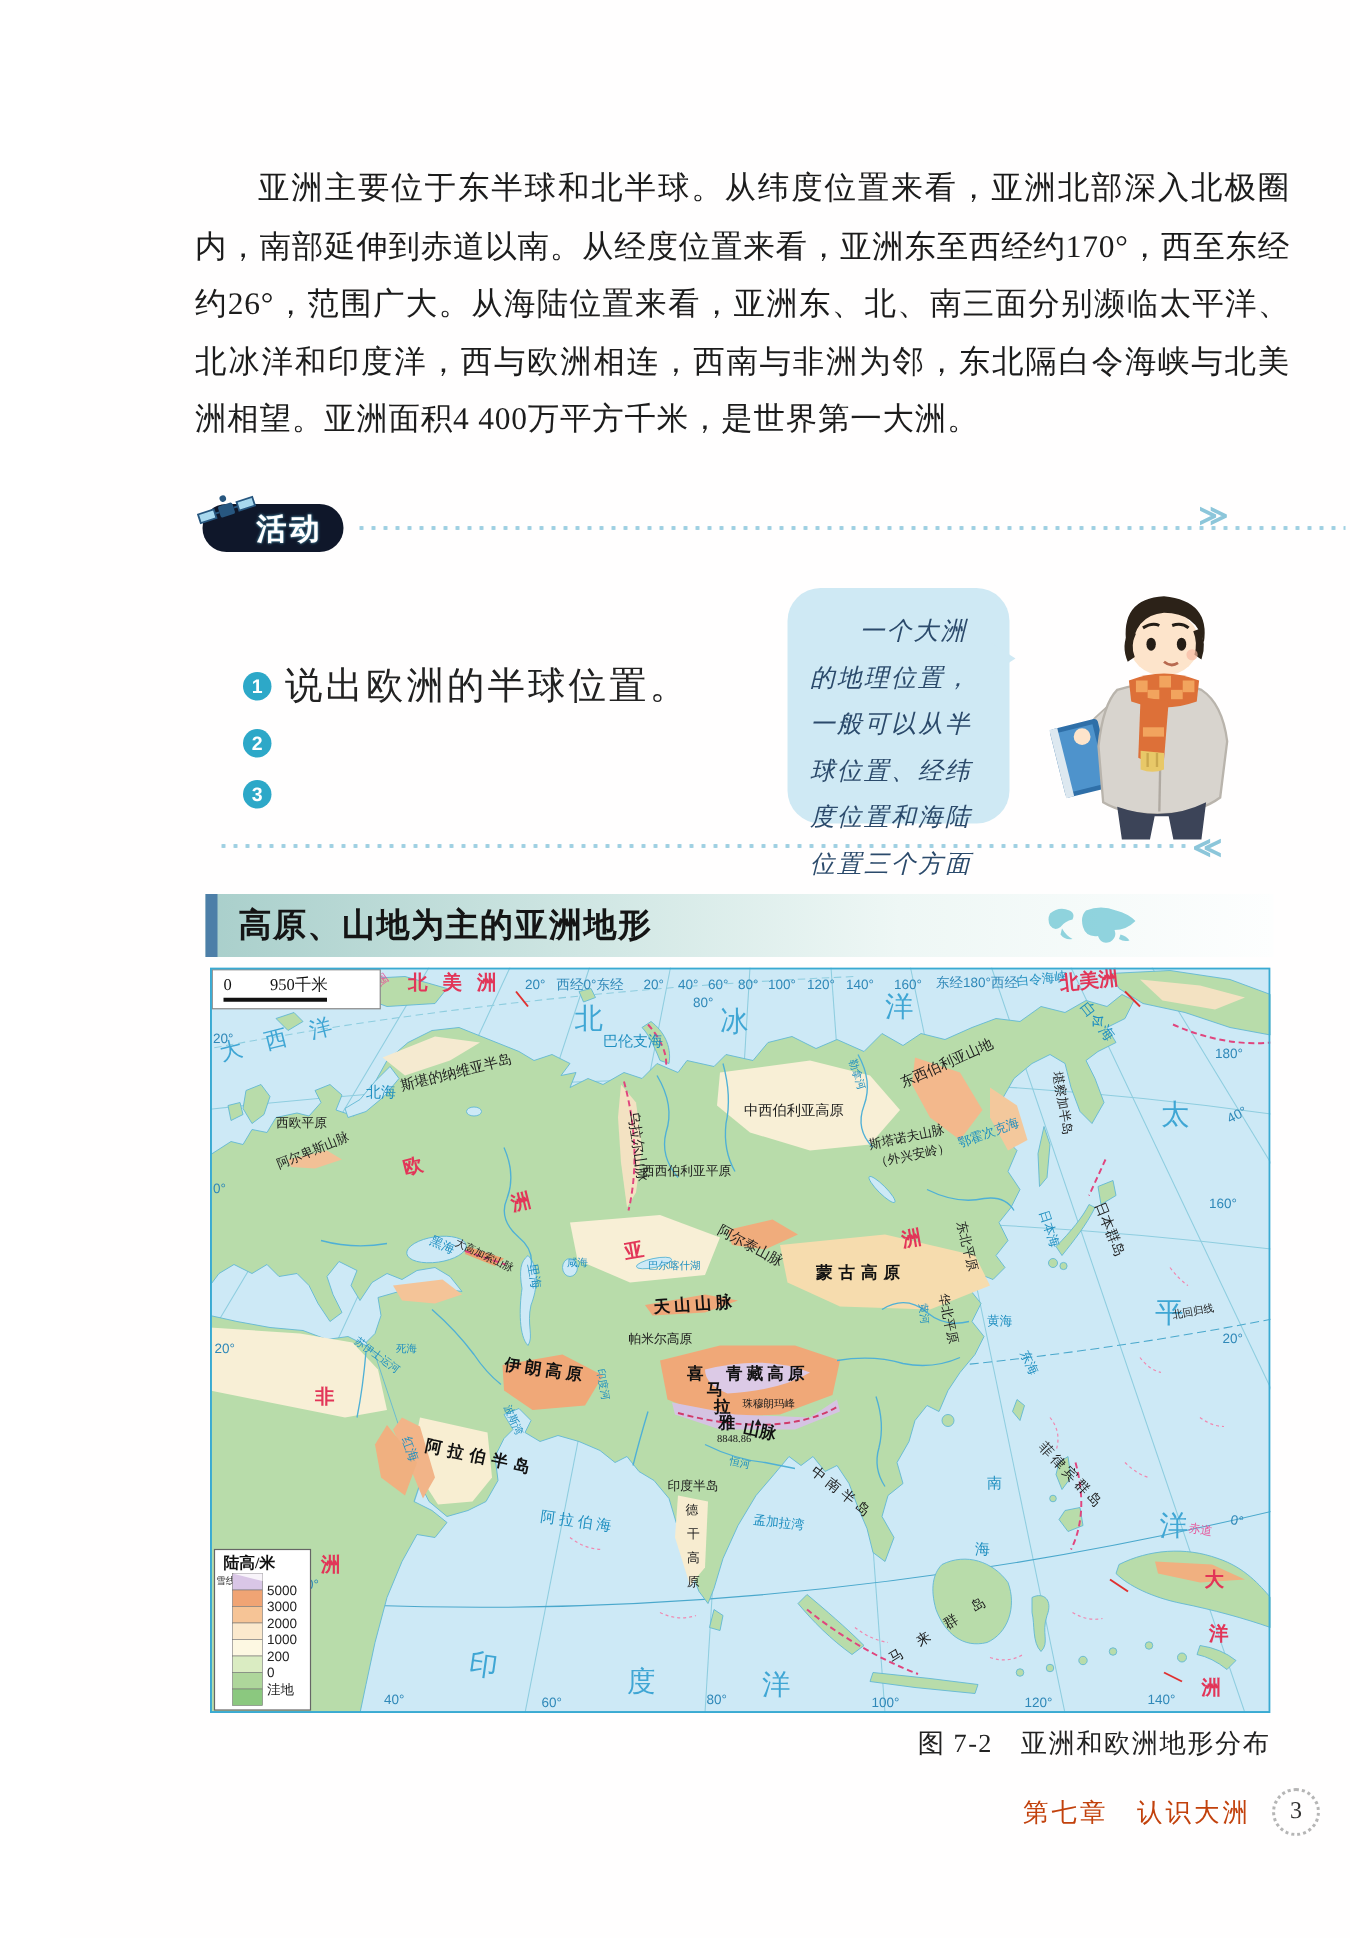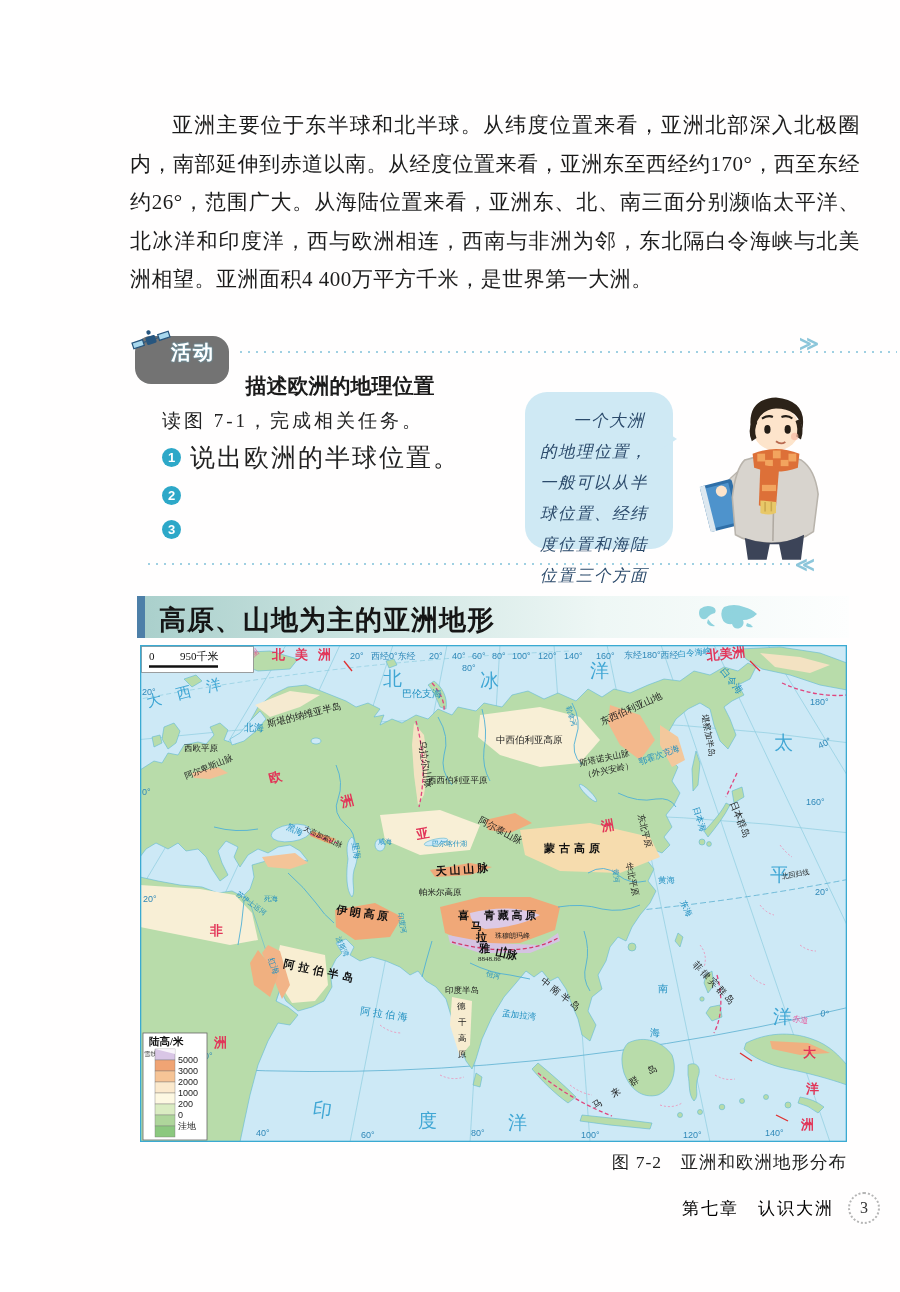--- a/index.html
+++ b/index.html
@@ -6,21 +6,21 @@
   body{background:#ffffff;font-family:"Liberation Serif",serif;}
   .page{position:relative;width:900px;height:1292px;background:#fffefe;overflow:hidden;margin-left:40px;}
 
   .red-tab{position:absolute;right:0;top:95px;width:7px;height:196px;background:#e63c2e;}
 
   .para{position:absolute;left:90px;top:106px;width:730px;font-size:21px;line-height:38.5px;
         color:#1c1c1c;text-align:justify;text-indent:2em;letter-spacing:0.5px;}
 
   
   .act-row{position:absolute;left:95px;top:332px;width:710px;height:40px;}
-  .act-badge{position:absolute;left:0;top:4px;width:94px;height:48px;background:#737373;
+  .act-badge{position:absolute;left:0;top:4px;width:94px;height:32px;background:#0f172a;
              border-radius:16px;}
   .act-badge .sat{position:absolute;left:-6px;top:-12px;}
   .act-badge .lbl{position:absolute;left:36px;top:3px;font-family:"Liberation Sans",sans-serif;
                   font-weight:bold;font-size:20px;color:#ffffff;letter-spacing:2px;
                   text-shadow:0 0 2px #5fb6d4;}
   .dotline{position:absolute;height:4px;background-image:radial-gradient(circle,#9fd0e2 1.4px,rgba(0,0,0,0) 1.5px);
            background-size:8px 4px;background-repeat:repeat-x;}
   .dl-top{left:102px;top:18px;width:660px;}
   .chev{position:absolute;font-family:"Liberation Sans",sans-serif;color:#8cc6da;font-weight:bold;font-size:19px;}
   .chev-top{left:664px;top:0px;letter-spacing:-4px;}
@@ -41,21 +41,21 @@
                 font-style:italic;text-indent:2em;}
   .boy{position:absolute;left:658px;top:388px;width:156px;height:175px;}
   .dl-bottom{left:105px;top:562px;width:648px;}
   .chev-bottom{left:755px;top:553px;letter-spacing:-4px;}
 
   
   .sec{position:absolute;left:97px;top:596px;width:712px;height:42px;
        background:linear-gradient(90deg,#a9cfcb 0%,#cfe6e3 35%,#eef7f5 65%,#fdfefe 100%);}
   .sec .bar{position:absolute;left:0;top:0;width:8px;height:42px;background:#4d7fa8;}
   .sec .ttl{position:absolute;left:22px;top:6px;font-family:"Liberation Sans",sans-serif;
-            font-weight:bold;font-size:27px;color:#151515;letter-spacing:1px;}
+            font-weight:bold;font-size:22px;color:#151515;letter-spacing:1px;}
   .sec .world{position:absolute;left:558px;top:6px;}
 
   
   .mapwrap{position:absolute;left:100px;top:645px;width:707px;height:497px;}
   .caption{position:absolute;left:100px;top:1150px;width:707px;text-align:right;
            font-size:17.5px;color:#222;letter-spacing:1px;}
 
   
   text{font-family:"Liberation Serif",serif;}
   .grid{fill:#2f88b8;font-size:9px;font-family:"Liberation Sans",sans-serif;}
@@ -71,21 +71,21 @@
   .land-bold{fill:#111;font-size:11px;font-weight:bold;}
   .continent{fill:#e23558;font-size:13px;font-weight:bold;}
   .pink{fill:#e8559a;font-size:8px;}
   .lg-title{fill:#111;font-size:10.5px;font-weight:bold;}
   .lg-xs{fill:#333;font-size:6.5px;}
   .lg-num{fill:#222;font-size:9px;font-family:"Liberation Sans",sans-serif;}
   .scale-t{fill:#111;font-size:11px;}
 
   
   .footer{position:absolute;right:60px;top:1192px;display:flex;align-items:center;}
-  .footer .chap{font-size:17px;color:#000000;letter-spacing:2px;text-align:center;}
+  .footer .chap{font-size:17px;color:#c2410c;letter-spacing:2px;text-align:center;}
   .footer .pnum{margin-left:14px;width:28px;height:28px;border:2px dotted #b5b5b5;border-radius:50%;
                 text-align:center;line-height:28px;font-size:16px;color:#333;}
 </style>
 </head>
 <body>
 
 <div class="page">
 
   <div class="red-tab"></div>
 
@@ -104,22 +104,20 @@
             <line x1="14" y1="16" x2="17" y2="16" stroke="#27567f" stroke-width="1.2"></line>
             <line x1="27" y1="16" x2="30" y2="16" stroke="#27567f" stroke-width="1.2"></line>
             <circle cx="22" cy="8" r="2.2" fill="#27567f"></circle>
           </g>
         </svg>
       </span>
       <span class="lbl">活动</span>
     </div>
   </div>
 
-  <div class="act-heading">描述欧洲的地理位置</div>
-  <div class="act-intro">读图 7-1，完成相关任务。</div>
   <div class="act-items" id="act-items">
       <div class="act-item">
         <span class="num">1</span>
         <span class="txt">说出欧洲的半球位置。</span>
       </div>
       <div class="act-item">
         <span class="num">2</span>
       </div>
       <div class="act-item">
         <span class="num">3</span>

